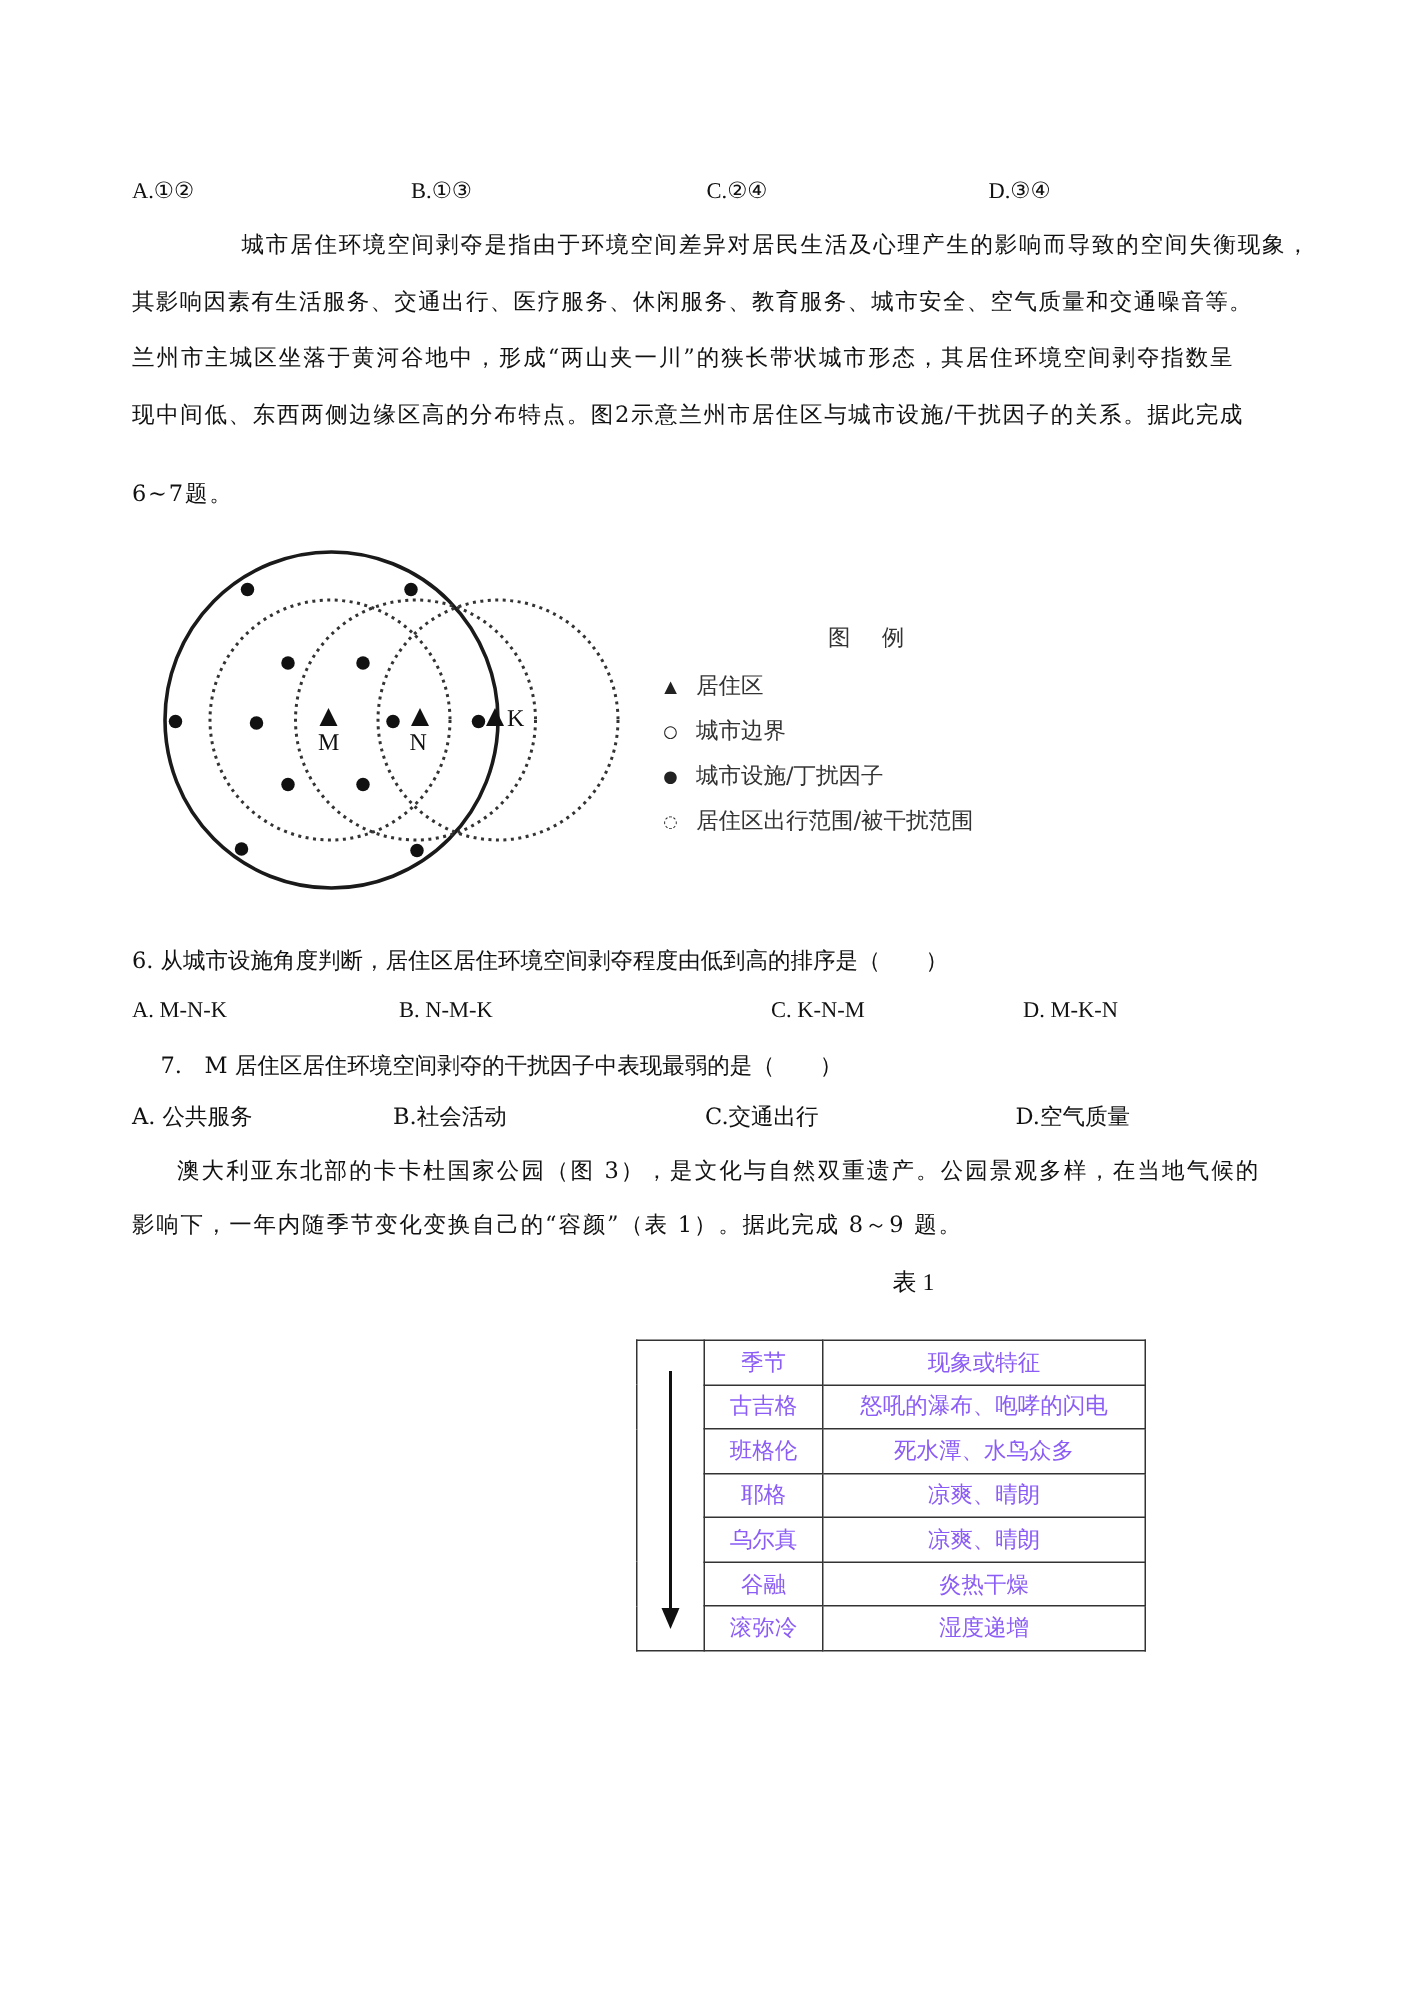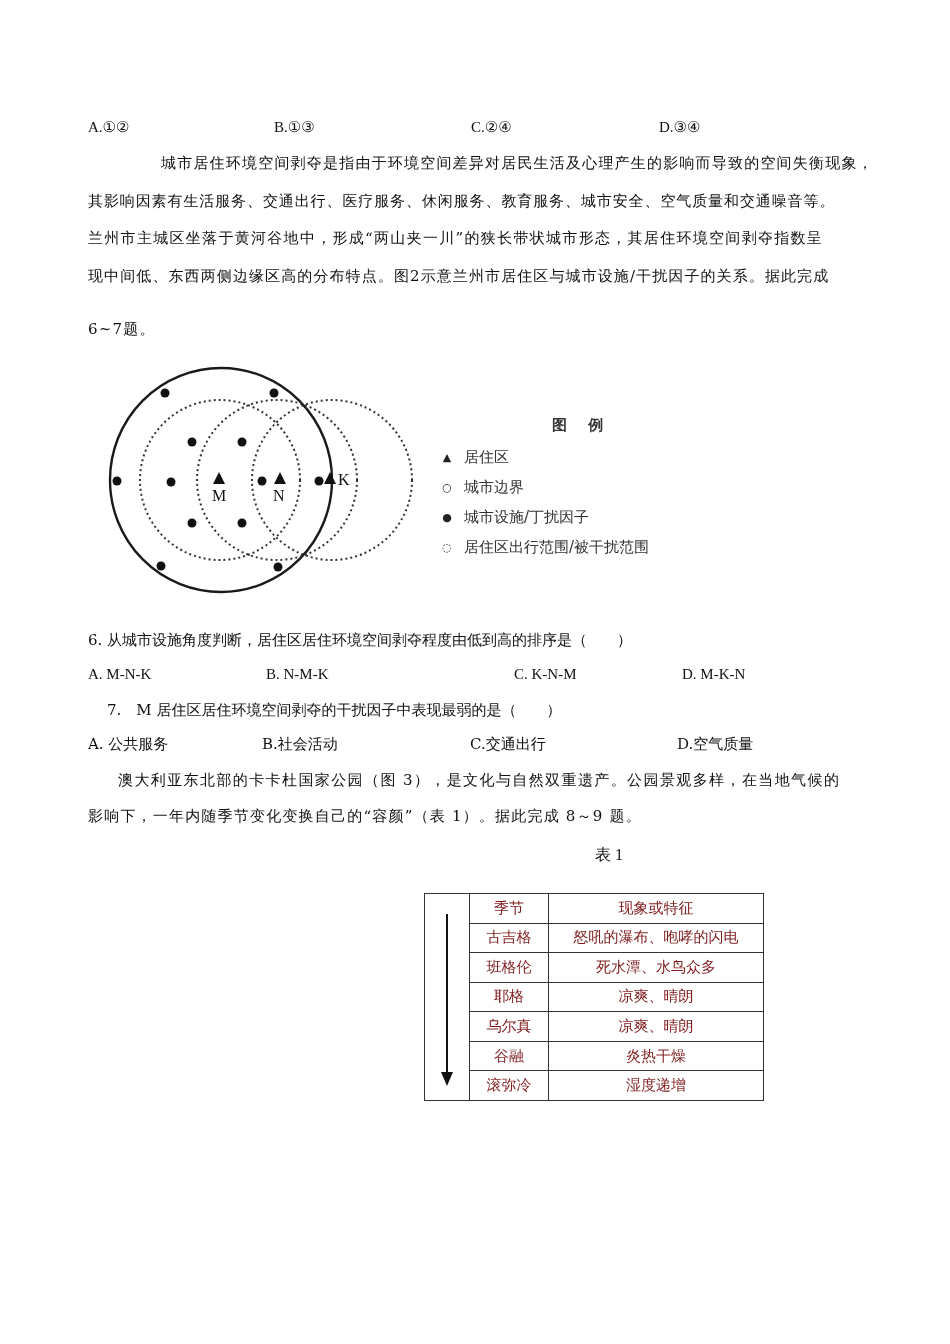--- a/index.html
+++ b/index.html
@@ -3,24 +3,24 @@
 <meta charset="utf-8">
 <style>
   html, body { margin:0; padding:0; background:#ffffff; }
   body { width:950px; height:1344px; position:relative; overflow:hidden;
          font-family: "DejaVu Serif", "Liberation Serif", serif; color:#111; }
   .abs { position:absolute; white-space:nowrap; }
   .opt { font-family: "Liberation Serif", "DejaVu Serif", serif; font-size:15px; }
   .para { font-size:15px; letter-spacing:1.2px; }
   .q { font-size:15px; }
   #figure { position:absolute; left:100px; top:362px; width:590px; height:240px; }
-  .legend-title { font-family:"DejaVu Sans", sans-serif; font-size:15px; color:#333; letter-spacing:8px;font-weight:bold; }
+  .legend-title { font-family:"DejaVu Sans", sans-serif; font-size:15px; color:#333; letter-spacing:8px; }
   .legend-item { font-family:"DejaVu Sans", sans-serif; font-size:15px; color:#333; display:flex; align-items:center; gap:10px; }
   .lg-icon { width:14px; display:inline-block; text-align:center; font-size:11px; color:#222; }
-  table.t1 { position:absolute; left:424px; top:893px; border-collapse:collapse; font-family:"DejaVu Sans", sans-serif; font-size:15px; color:#7f1d1d; }
+  table.t1 { position:absolute; left:424px; top:893px; border-collapse:collapse; font-family:"DejaVu Sans", sans-serif; font-size:15px; color:#8b5cf6; }
   table.t1 td { border:1px solid #333; height:28px; padding:0; text-align:center; }
   .arrow-cell { width:44px; position:relative; }
   .season-cell { width:78px; }
   .feature-cell { width:214px; }
 </style>
 </head>
 <body>
 
 <div class="abs opt" style="left:88px; top:118px;">A.①②</div>
 <div class="abs opt" style="left:274px; top:118px;">B.①③</div>

